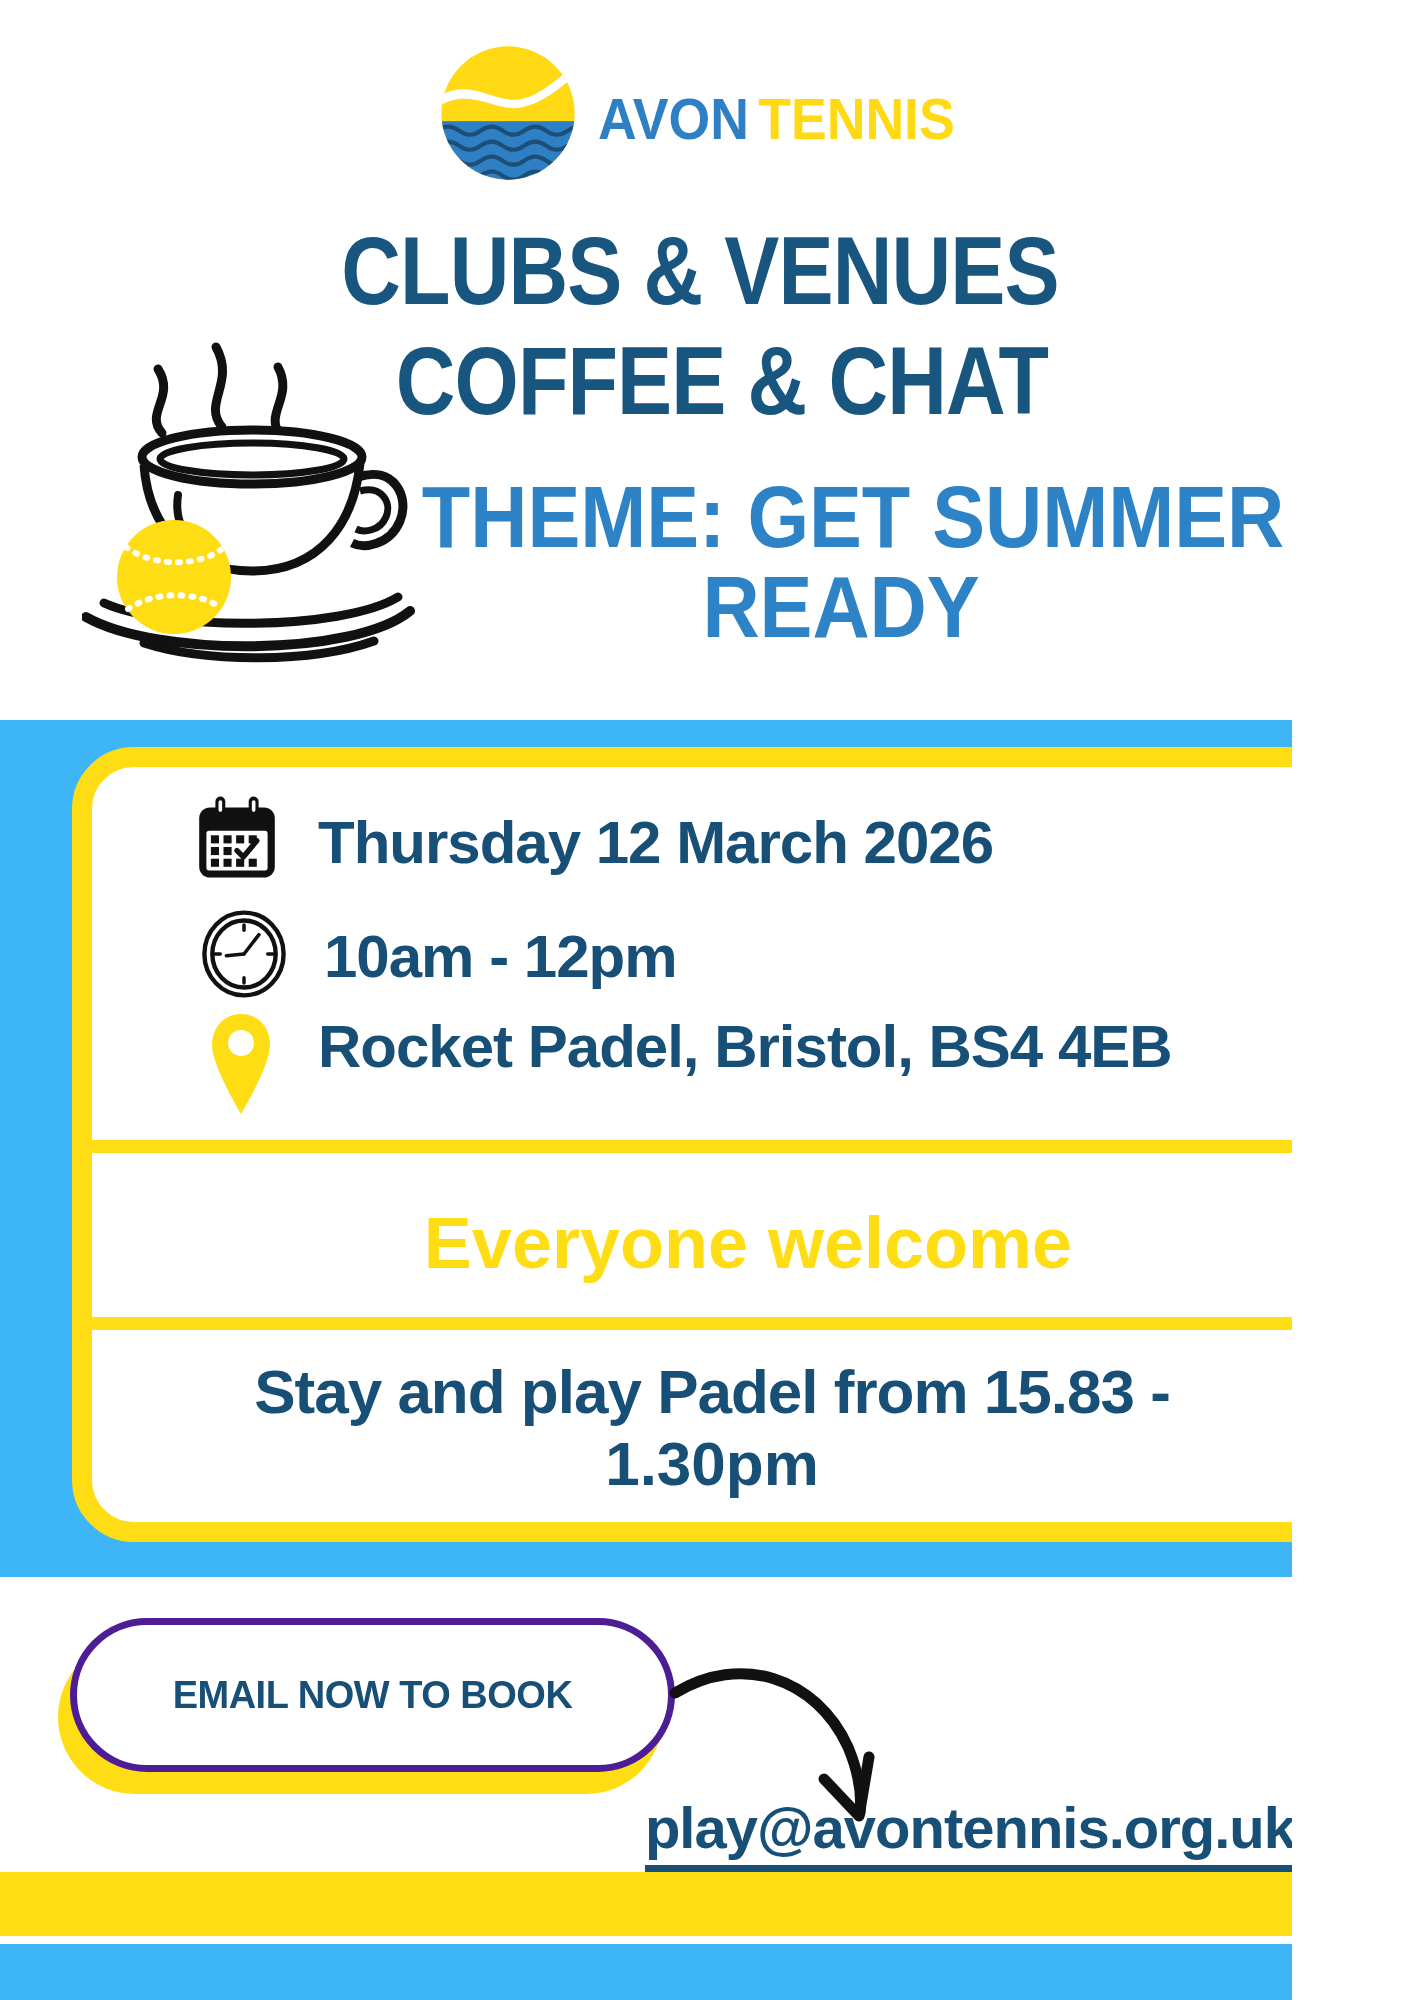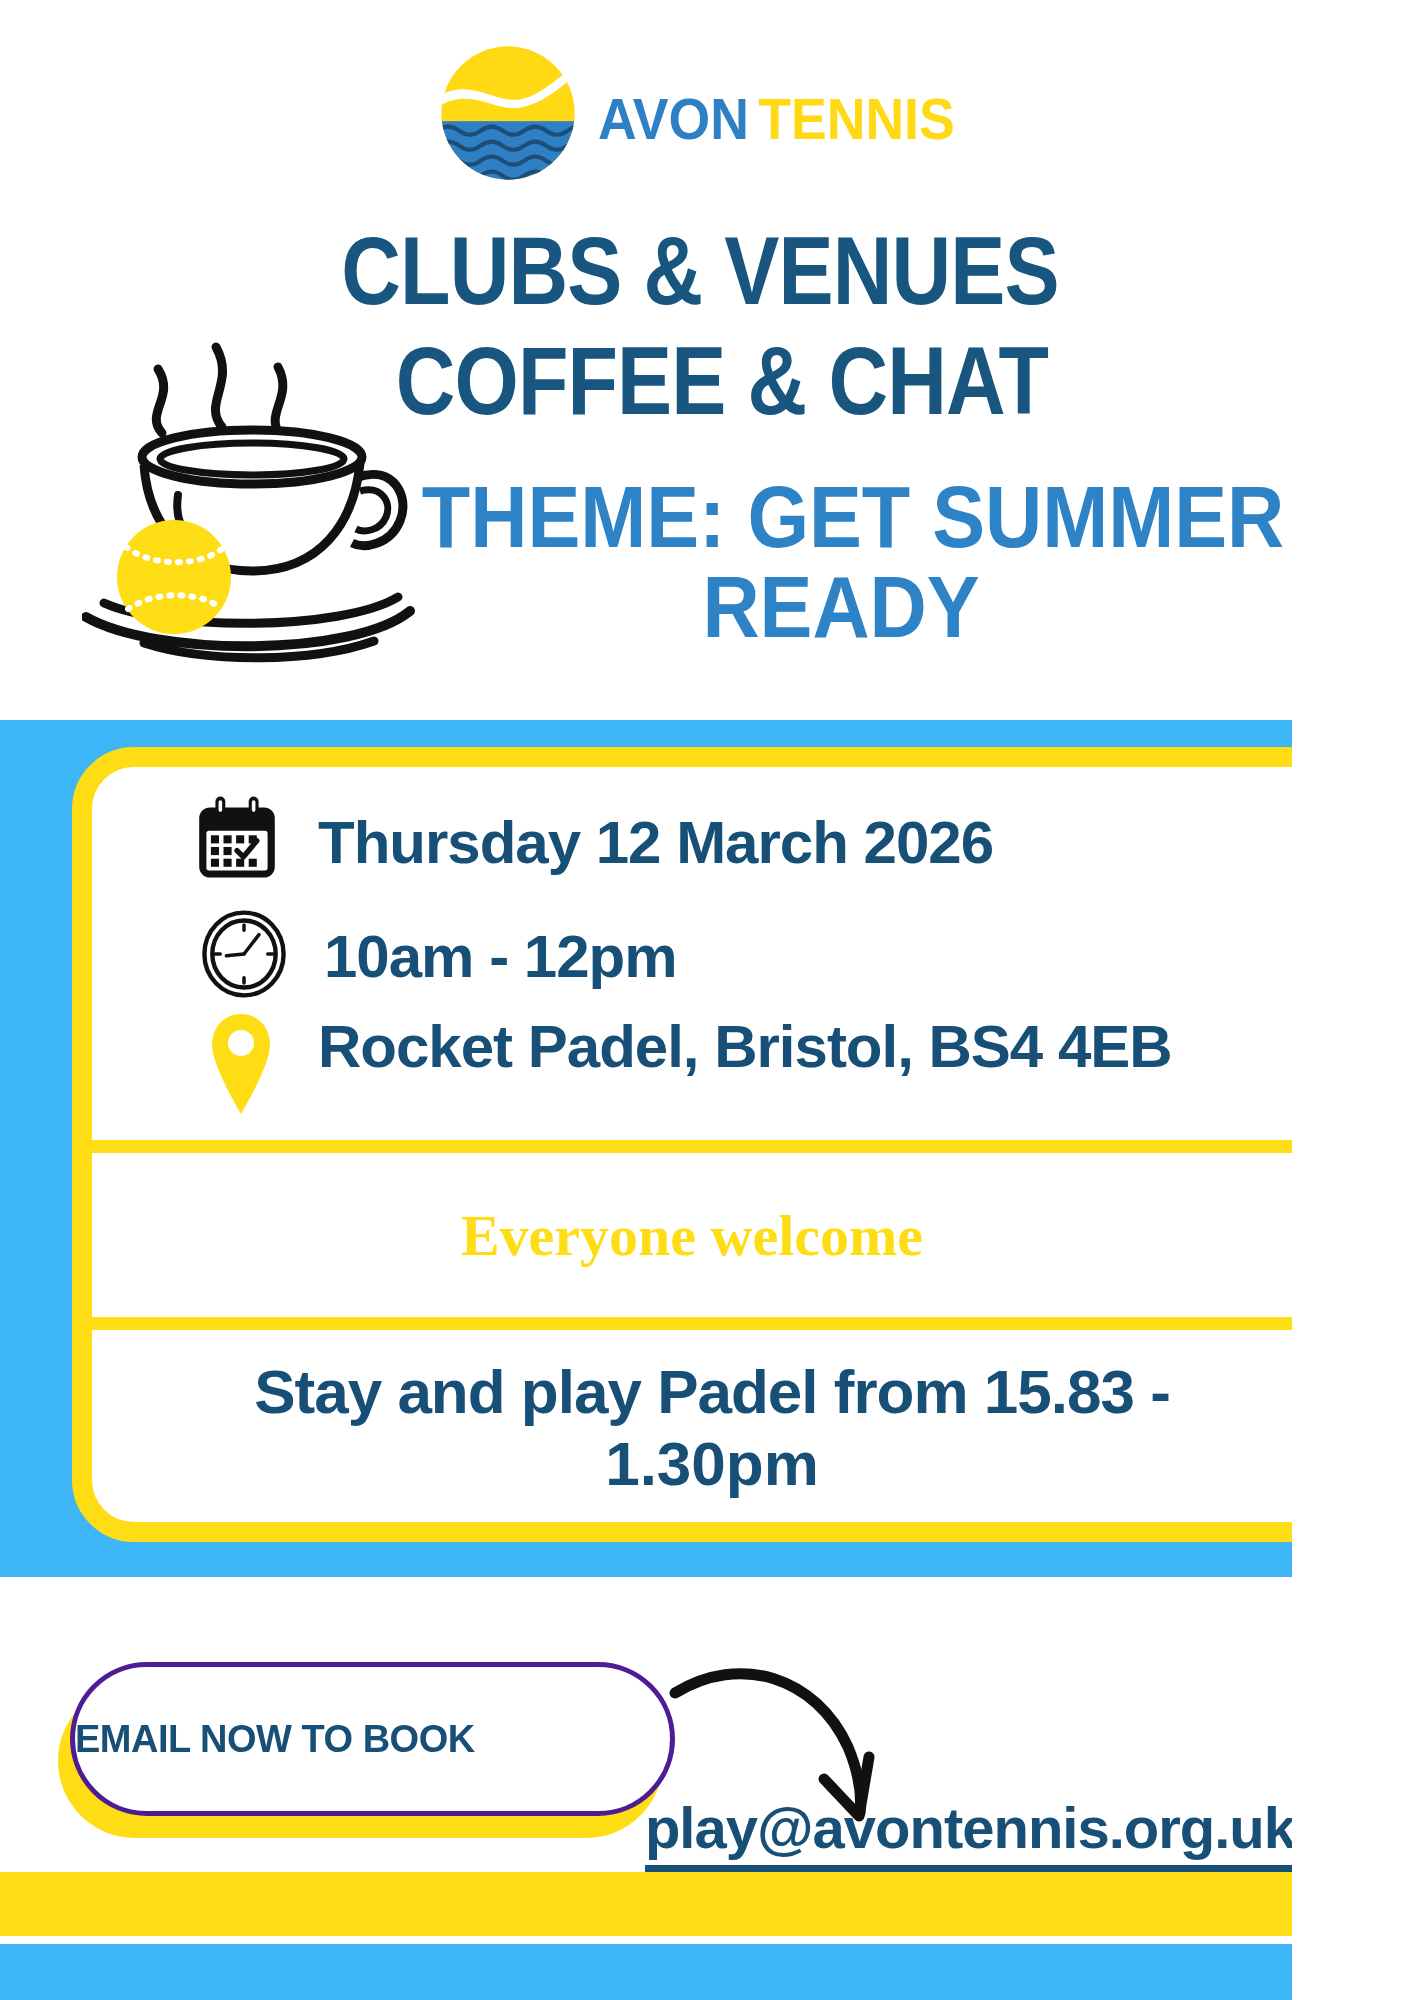--- a/index.html
+++ b/index.html
@@ -36,29 +36,29 @@
   .detail-text{color:#174f76;font-size:60px;white-space:nowrap;letter-spacing:-1px;}
   #cal-icon{left:192px;top:793px;}
   #date-text{left:318px;top:808px;}
   #clock-icon{left:200px;top:908px;width:88px;height:92px;}
   #time-text{left:324px;top:922px;}
   #pin-icon{left:210px;top:1012px;width:62px;height:104px;}
   #loc-text{left:318px;top:1012px;}
   .divider{height:13px;background:#ffdd15;}
   #divider1{left:92px;top:1140px;width:1260px;}
   #divider2{left:92px;top:1317px;width:1280px;}
-  #welcome-text{left:692px;top:1202px;color:#ffdd15;font-size:58px;white-space:nowrap;transform:translateX(-50%);font-family:Liberation Serif, serif;}
+  #welcome-text{left:748px;top:1202px;color:#ffdd15;font-size:72px;white-space:nowrap;transform:translateX(-50%);}
   #stay1{left:712px;top:1356px;color:#174f76;font-size:62px;white-space:nowrap;letter-spacing:-1px;transform:translateX(-50%);}
   #stay2{left:712px;top:1428px;color:#174f76;font-size:62px;white-space:nowrap;transform:translateX(-50%);}
   
   #cta-pill{
     left:70px;top:1618px;width:605px;height:154px;background:#fff;
-    border:5px solid #4c1d95;border-radius:82px;box-sizing:border-box;
+    border:7px solid #4c1d95;border-radius:82px;box-sizing:border-box;
     box-shadow:-12px 22px 0 0 #ffdd15;
-    display:flex;flex-direction:column;align-items:flex-start;justify-content:center;margin-top:44px;
+    display:flex;flex-direction:column;align-items:center;justify-content:center;
   }
   .cta-line{color:#174f76;font-size:38px;line-height:1.18;letter-spacing:-.5px;}
   #arrow{left:630px;top:1635px;width:260px;height:200px;}
   #email-wrap{left:640px;top:1794px;width:660px;text-align:center;}
   #email-link{
     display:inline-block;color:#174f76;font-size:58px;letter-spacing:-1px;
     border-bottom:7px solid #174f76;padding-bottom:4px;text-decoration:none;white-space:nowrap;
   }
   
   #yellow-band{left:0;top:1872px;width:1414px;height:64px;background:#ffdd15;}

